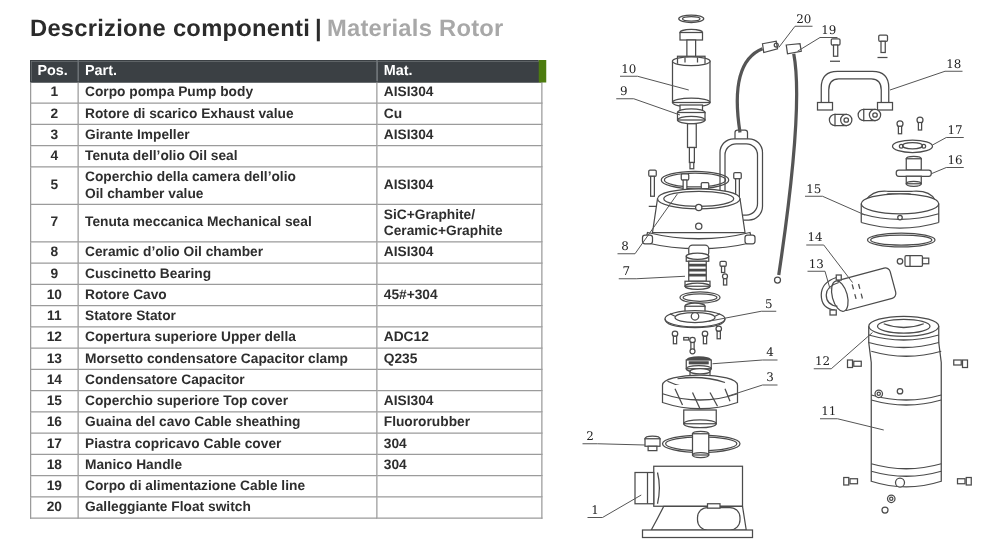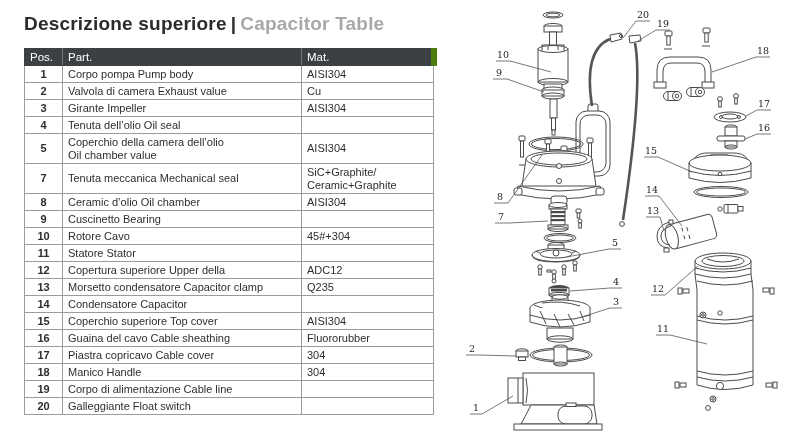--- a/index.html
+++ b/index.html
@@ -7,45 +7,45 @@
     position:relative; width:800px; height:436px; background:#fff;
     font-family:"Liberation Sans", sans-serif; overflow:hidden;
   }
   .title { position:absolute; left:24px; top:13px; font-size:19px; font-weight:700; letter-spacing:.2px; white-space:nowrap; }
   .title .pri { color:#2b2b2b; }
   .title .sep { color:#2b2b2b; padding:0 4px; }
   .title .sec { color:#a8a8a8; }
 
   table.materials { position:absolute; left:24px; top:48px; width:409px; border-collapse:collapse; table-layout:fixed; }
   table.materials th {
-    background:#3b4044; color:#fff; font-size:11.5px; font-weight:400; text-align:left;
+    background:#3b4044; color:#fff; font-size:11.5px; font-weight:700; text-align:left;
     padding:2px 5px; border:1px solid #3b4044; border-right:1px solid #70767a;
   }
   table.materials th:last-child { border-right:6px solid #4d7c0f; }
   table.materials td {
     border:1px solid #9b9b9b; font-size:11px; line-height:13px; color:#2e2e2e;
-    padding:1.5px 5px; white-space:pre-line; vertical-align:middle;
+    padding:1.5px 5px; white-space:pre-line; vertical-align:middle;font-weight:bold;
   }
   table.materials td.pos { text-align:center; font-weight:700; padding:1.5px 2px; }
 
   svg.diagram { position:absolute; left:430px; top:0; }
   .ln   { stroke:#4b4b4b; stroke-width:1; fill:none; }
   .lnw  { stroke:#4b4b4b; stroke-width:1; fill:#fff; }
   .dark { fill:#4b4b4b; stroke:none; }
   .cable{ stroke:#555; stroke-width:2.6; fill:none; }
   .leader { stroke:#555; stroke-width:.8; fill:none; }
   .callout { font-family:"DejaVu Serif", serif; font-size:9.5px; fill:#222; }
 </style>
 </head>
 <body>
 
 <div class="page">
 
   <div class="title">
-    <span class="pri">Descrizione superiore</span><span class="sep">|</span><span class="sec">Capacitor Table</span>
+    <span class="pri">Descrizione componenti</span><span class="sep">|</span><span class="sec">Materials Rotor</span>
   </div>
 
   <table class="materials">
     <colgroup>
         <col style="width:38px">
         <col style="width:239px">
         <col style="width:132px">
       </colgroup>
     <thead>
       <tr>
@@ -55,21 +55,21 @@
       </tr>
     </thead>
     <tbody>
       <tr>
           <td class="pos">1</td>
           <td>Corpo pompa Pump body</td>
           <td>AISI304</td>
         </tr>
       <tr>
           <td class="pos">2</td>
-          <td>Valvola di camera Exhaust value</td>
+          <td>Rotore di scarico Exhaust value</td>
           <td>Cu</td>
         </tr>
       <tr>
           <td class="pos">3</td>
           <td>Girante Impeller</td>
           <td>AISI304</td>
         </tr>
       <tr>
           <td class="pos">4</td>
           <td>Tenuta dell’olio Oil seal</td>

